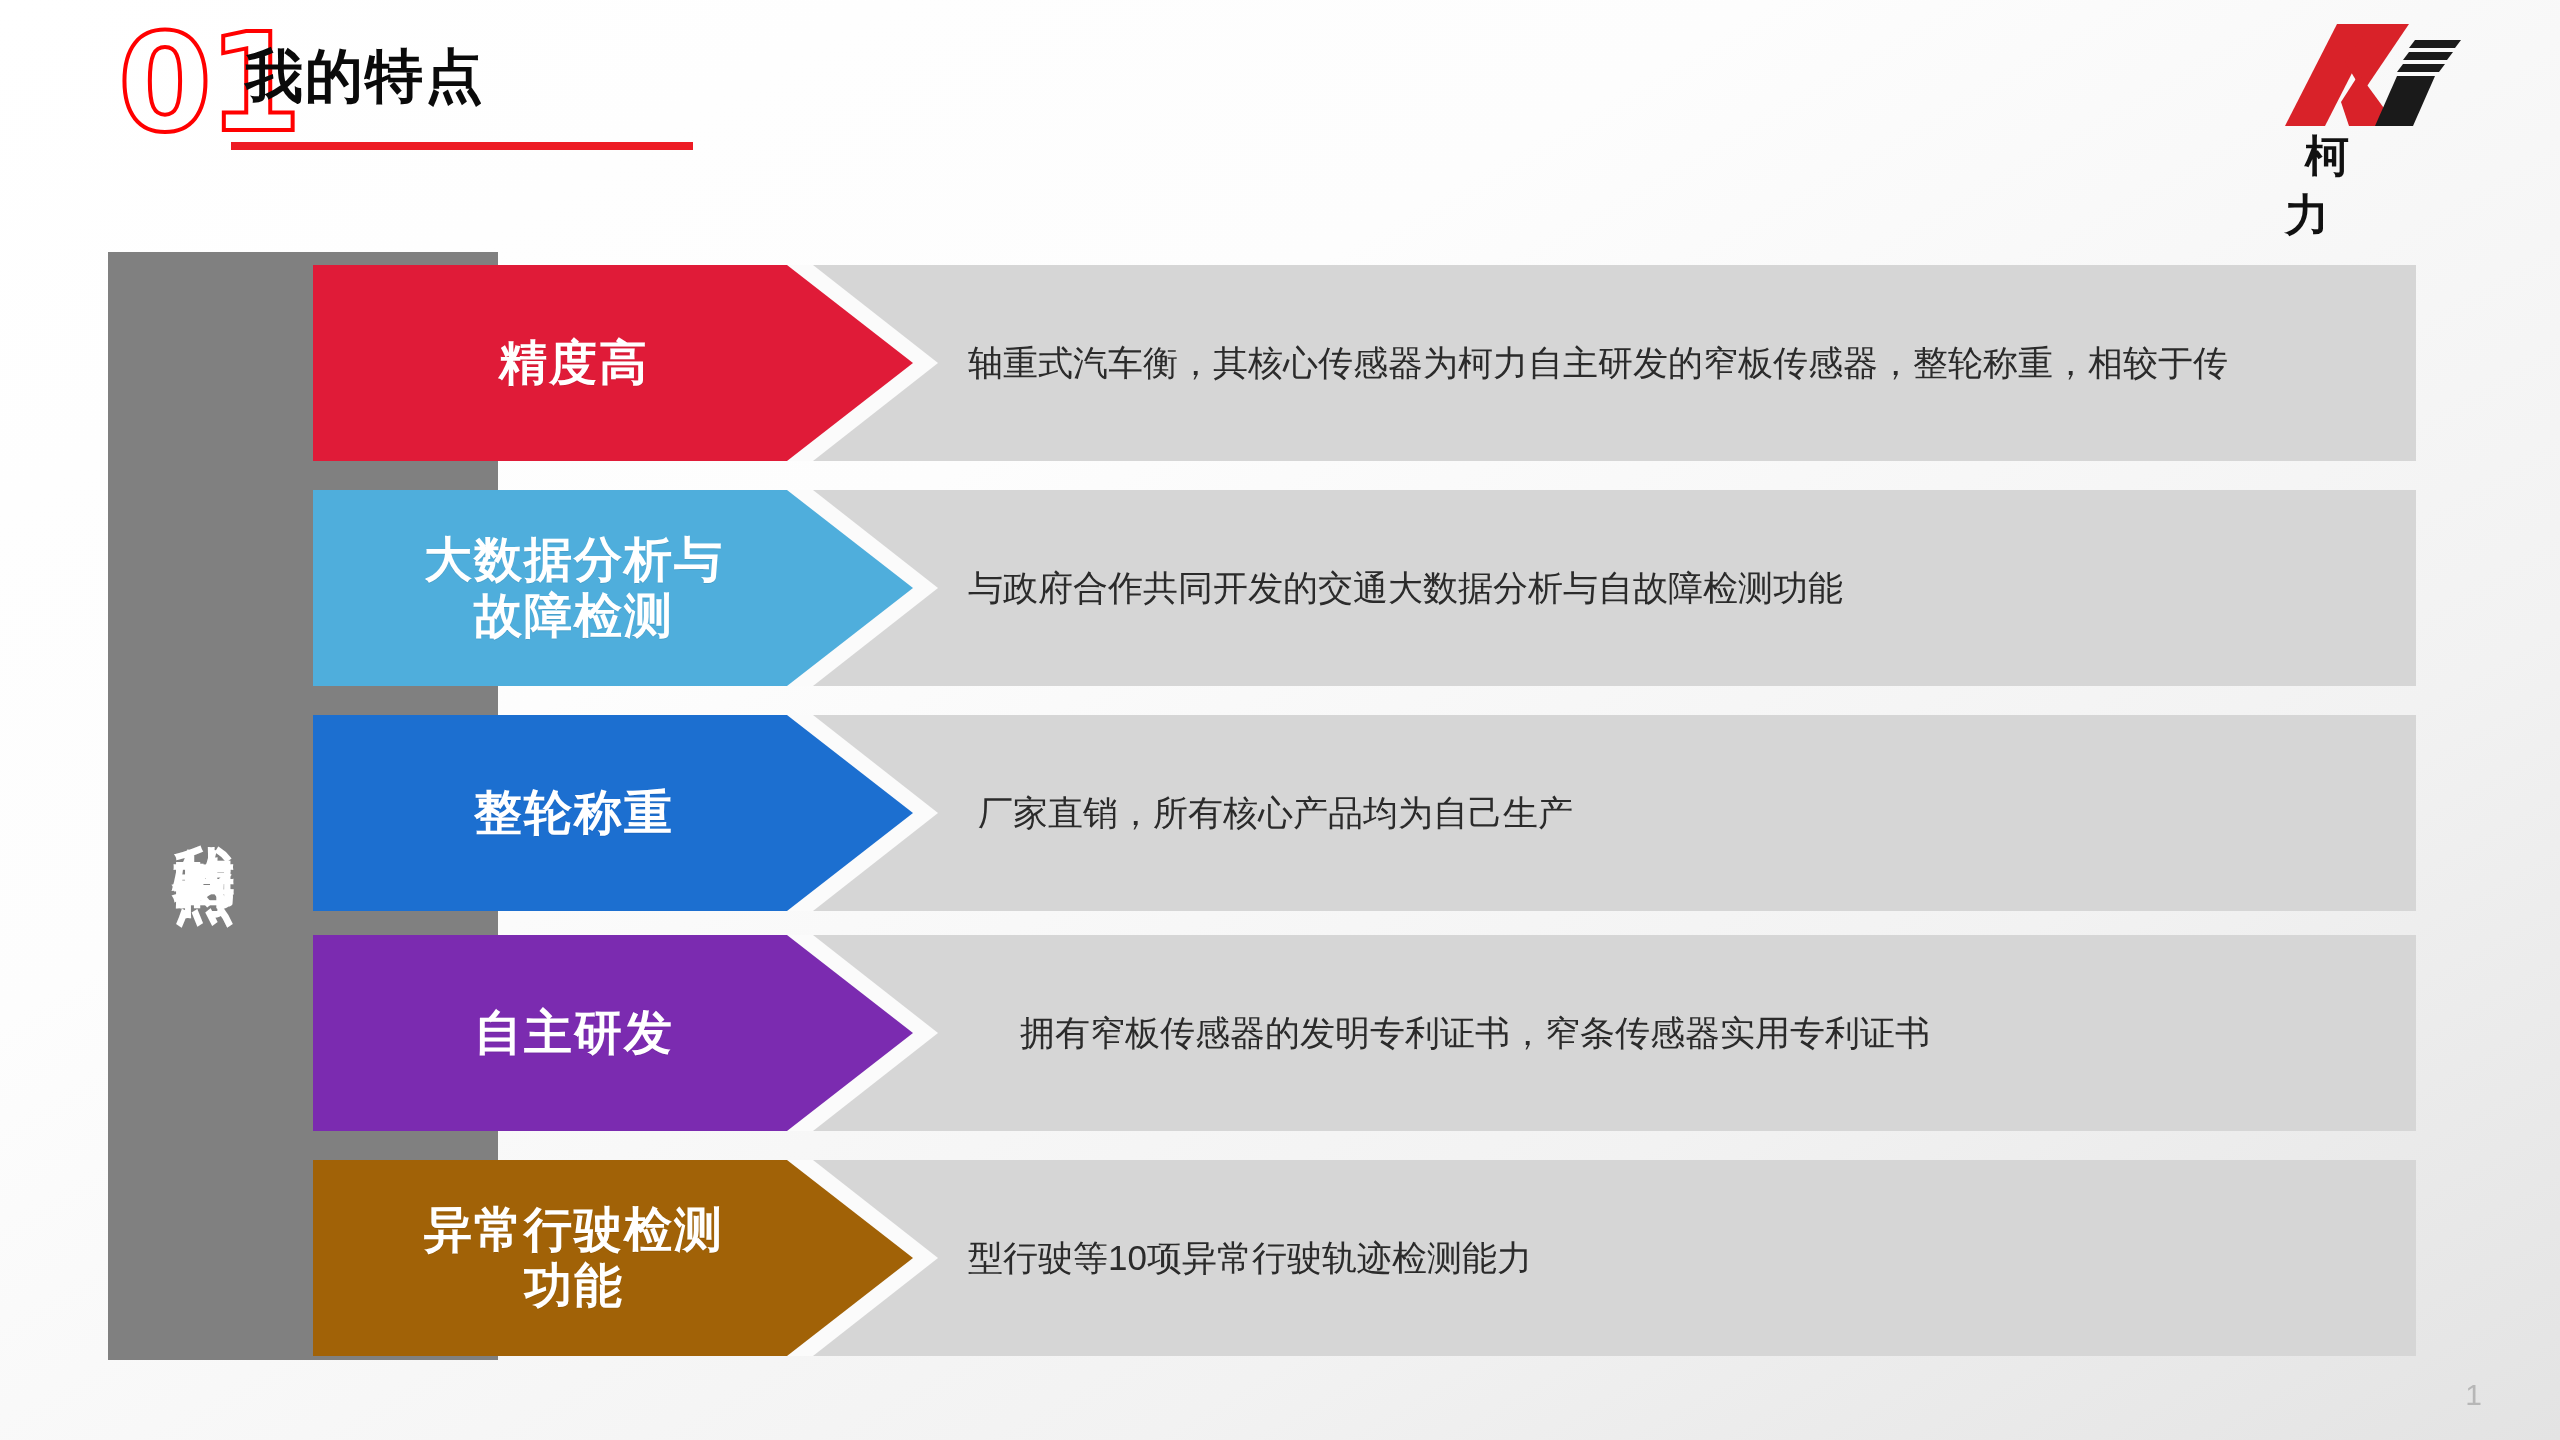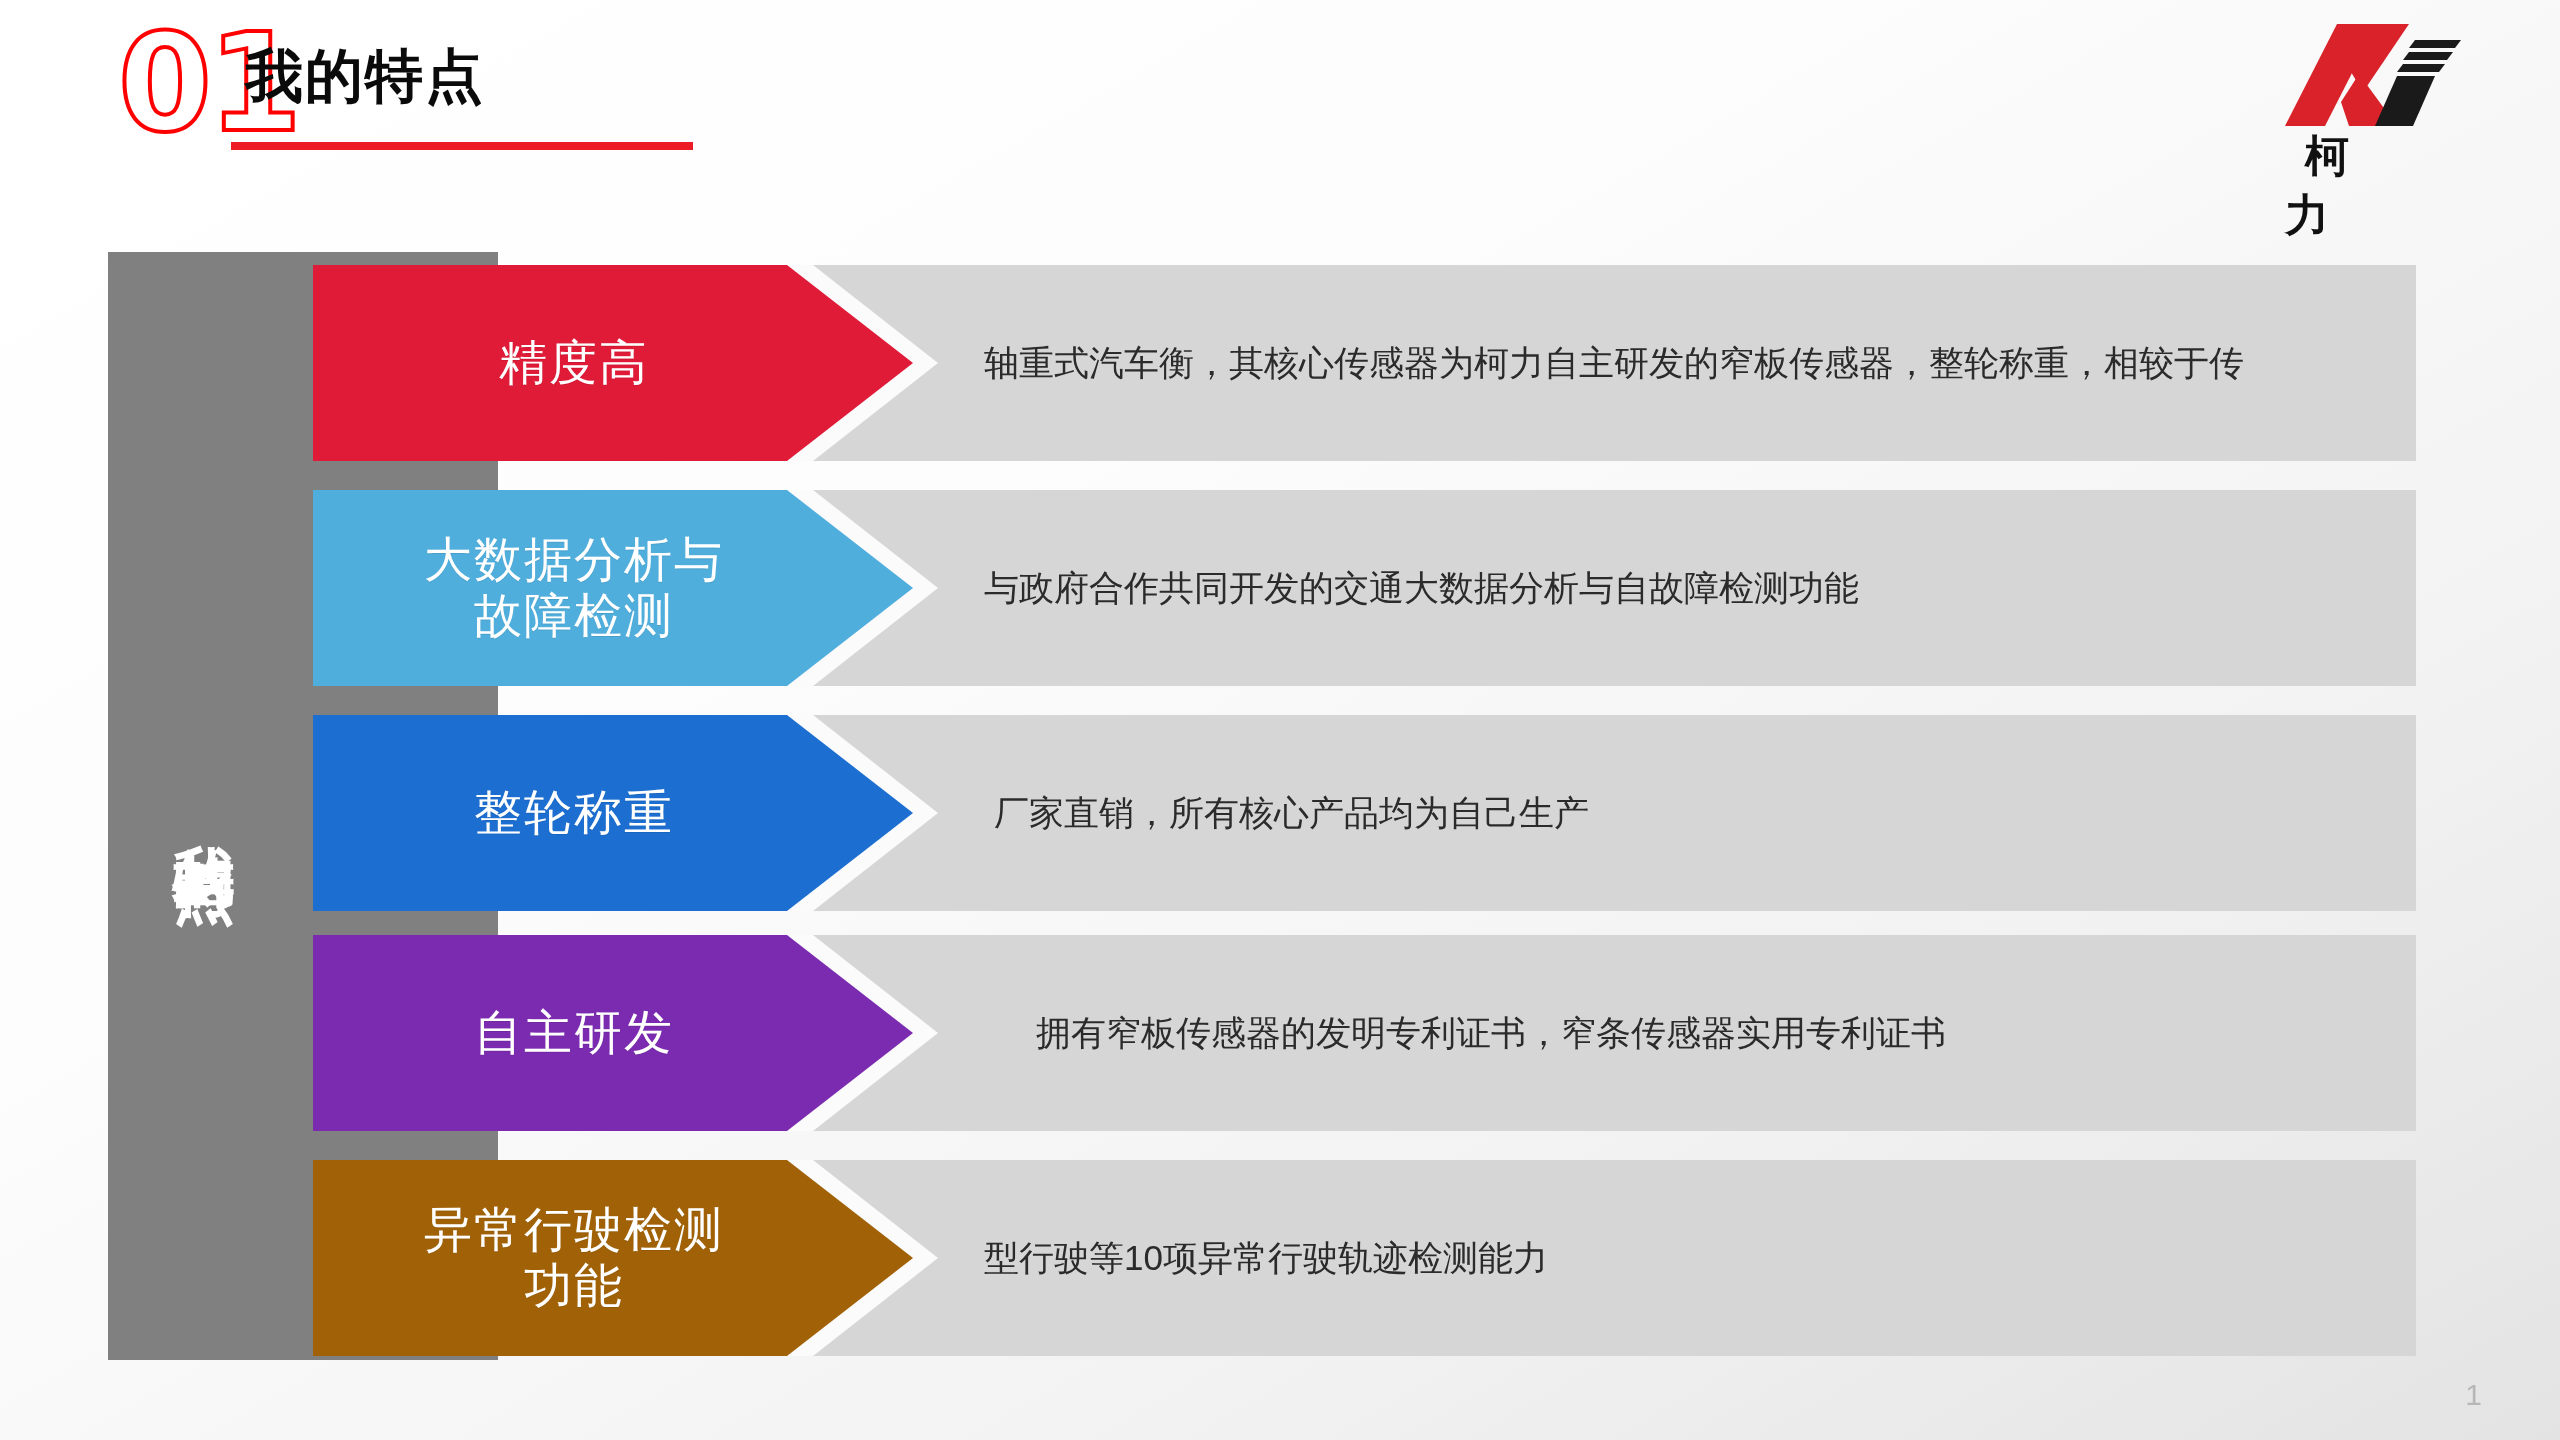--- a/index.html
+++ b/index.html
@@ -72,32 +72,31 @@
     position:absolute; left:313px; top:0; height:196px; width:625px;
     background:#fbfbfb;
     clip-path:polygon(0 0, 80% 0, 100% 50%, 80% 100%, 0 100%);
   }
   .chev-color {
     position:absolute; left:313px; top:0; height:196px; width:600px;
     clip-path:polygon(0 0, 79% 0, 100% 50%, 79% 100%, 0 100%);
     display:flex; align-items:center; justify-content:center;
   }
   .chev-label {
-    color:#ffffff; font-size:48px; font-weight:400;
+    color:#ffffff; font-size:48px; font-weight:700;
     text-align:center; line-height:1.16;
     letter-spacing:2px;
     padding-right:78px;
     text-shadow:0 1px 0 rgba(0,0,0,.08);
   }
   .desc {
     position:absolute; top:0; height:196px;
     display:flex; flex-direction:column; justify-content:center;
     color:#2b2b2b; font-size:35px; line-height:1.62;
     padding-right:42px;
-    margin-left:16px;
   }
 
   .page-num {
     position:absolute; right:78px; bottom:28px;
     font-size:30px; color:#b7b7b7; font-weight:400;
   }
 </style>
 </head>
 <body>
 

